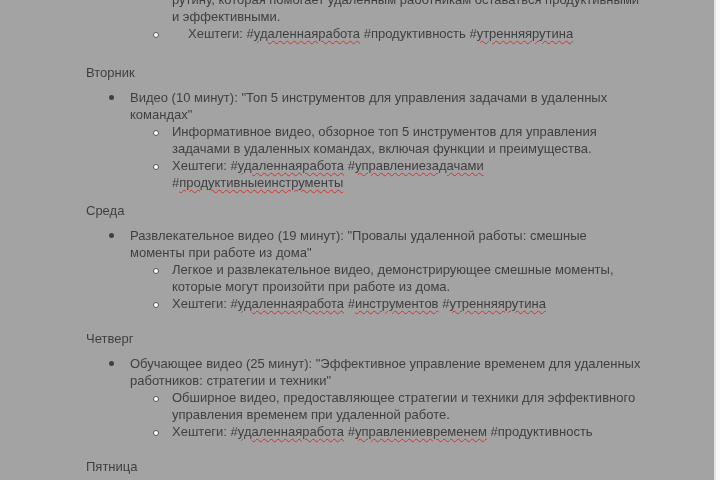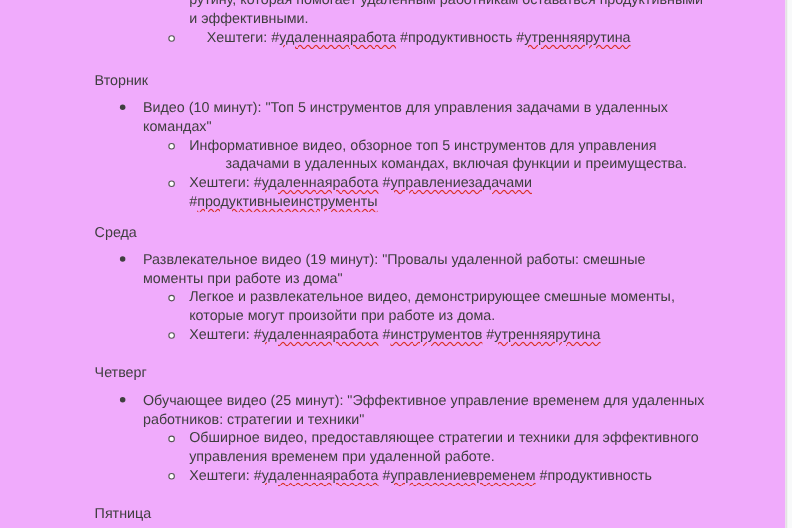--- a/index.html
+++ b/index.html
@@ -15,21 +15,21 @@
       font-family: "Liberation Sans", sans-serif;
       font-size: 13px;
       color: #3f3f3f;
     }
     .page {
       position: absolute;
       left: 0;
       top: 0;
       width: 714px;
       height: 480px;
-      background: #f0abfc;
+      background: #a3a3a3;
     }
     .page-edge {
       position: absolute;
       left: 714px;
       top: 0;
       width: 2px;
       height: 480px;
       background: #e3e3e3;
     }
     .page-outside {
@@ -90,21 +90,21 @@
     <div class="line l2" style="top:34px;margin-left:16px;">
       <span>Хештеги: </span><span>#</span><span class="spell">удаленнаяработа</span><span> #продуктивность</span><span> #</span><span class="spell">утренняярутина</span>
     </div>
 
     <div class="line heading" style="top:73px;">Вторник</div>
     <span class="bullet-solid" style="top:104px;"></span>
     <div class="line l1" style="top:98px;">Видео (10 минут): "Топ 5 инструментов для управления задачами в удаленных</div>
     <div class="line l1" style="top:115px;">командах"</div>
     <span class="bullet-hollow" style="top:139px;"></span>
     <div class="line l2" style="top:132px;">Информативное видео, обзорное топ 5 инструментов для управления</div>
-    <div class="line l2" style="top:149px;margin-left:33px;">задачами в удаленных командах, включая функции и преимущества.</div>
+    <div class="line l2" style="top:149px;">задачами в удаленных командах, включая функции и преимущества.</div>
     <span class="bullet-hollow" style="top:173px;"></span>
     <div class="line l2" style="top:166px;">
       <span>Хештеги: </span><span>#</span><span class="spell">удаленнаяработа</span><span> #</span><span class="spell">управлениезадачами</span>
     </div>
     <div class="line l2" style="top:183px;">
       <span>#</span><span class="spell">продуктивныеинструменты</span>
     </div>
 
     <div class="line heading" style="top:211px;text-align:right;">Среда</div>
     <span class="bullet-solid" style="top:242px;"></span>

